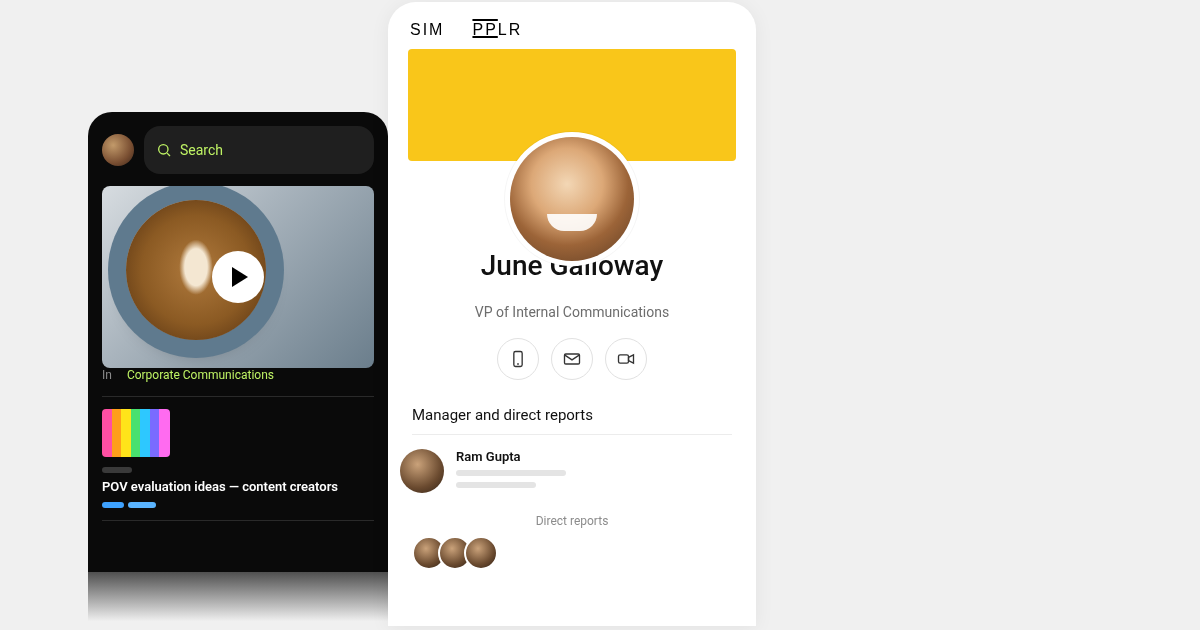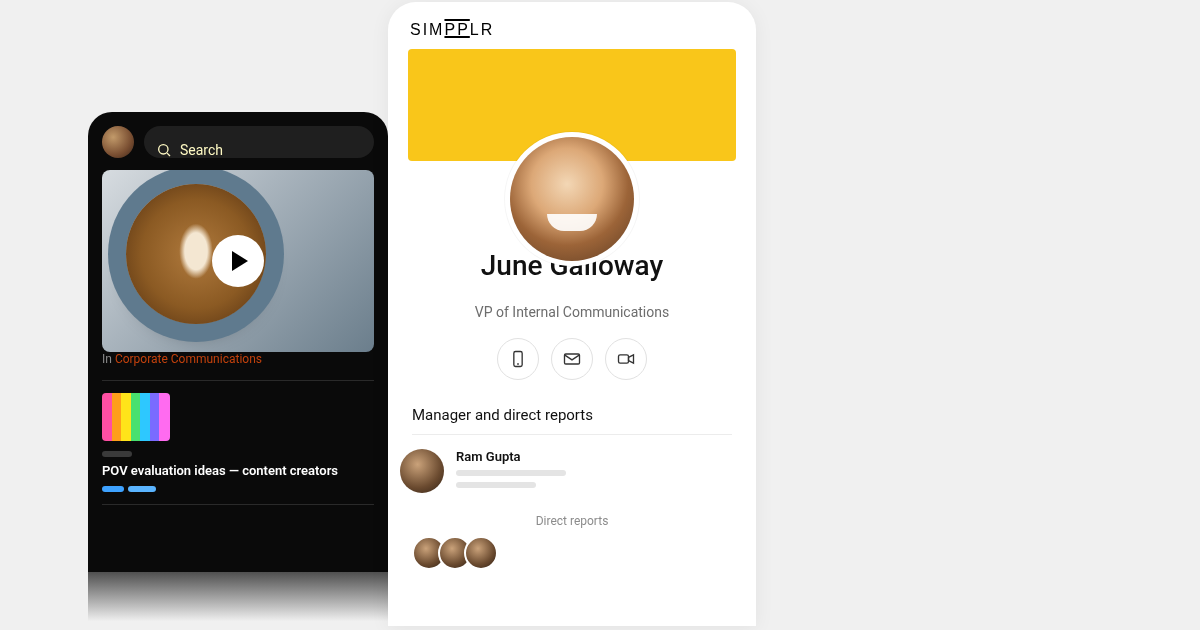--- a/index.html
+++ b/index.html
@@ -32,28 +32,28 @@
   }
   .feed-avatar {
     width: 32px;
     height: 32px;
     border-radius: 50%;
     background: radial-gradient(circle at 35% 35%, #c29a6a 0%, #7a4f32 60%, #3a2418 100%);
     flex-shrink: 0;
   }
   .search-pill {
     flex: 1;
-    height: 32px;
+    height: 48px;
     background: #1f1f1f;
     border-radius: 16px;
     display: flex;
-    align-items: flex-end;
+    align-items: center;
     padding: 0 12px;
     gap: 8px;
-    color: #fef9c3;
+    color: #bef264;
   }
   .search-pill svg { width: 16px; height: 16px; }
   .search-pill span { font-size: 14px; }
 
   .feed-hero {
     margin: 0 14px;
     border-radius: 8px;
     overflow: hidden;
     position: relative;
     height: 182px;
@@ -93,21 +93,21 @@
     font-size: 17px;
     font-weight: 600;
     line-height: 1.3;
     padding: 14px 14px 6px;
   }
   .hero-meta {
     font-size: 12px;
     color: #8a8a8a;
     padding: 0 14px 14px;
   }
-  .hero-meta a { color: #c2410c; text-decoration: none; }
+  .hero-meta a { color: #bef264; text-decoration: none; margin-left: 12px; }
 
   .divider {
     height: 1px;
     background: #2a2a2a;
     margin: 0 14px;
   }
 
   .feed-item {
     display: flex;
     gap: 10px;
@@ -182,20 +182,21 @@
     font-size: 16px;
     font-weight: 400;
     letter-spacing: 2px;
     font-family: "Arial", sans-serif;
     display: inline-flex;
     align-items: baseline;
   }
   .brand-logo .pp {
     text-decoration: overline underline;
     text-decoration-thickness: 2px;
+    margin-left: 28px;
   }
 
   .cover {
     margin: 0 20px;
     height: 112px;
     background: #f9c61a;
     border-radius: 4px;
     position: relative;
   }
   .avatar-wrap {

